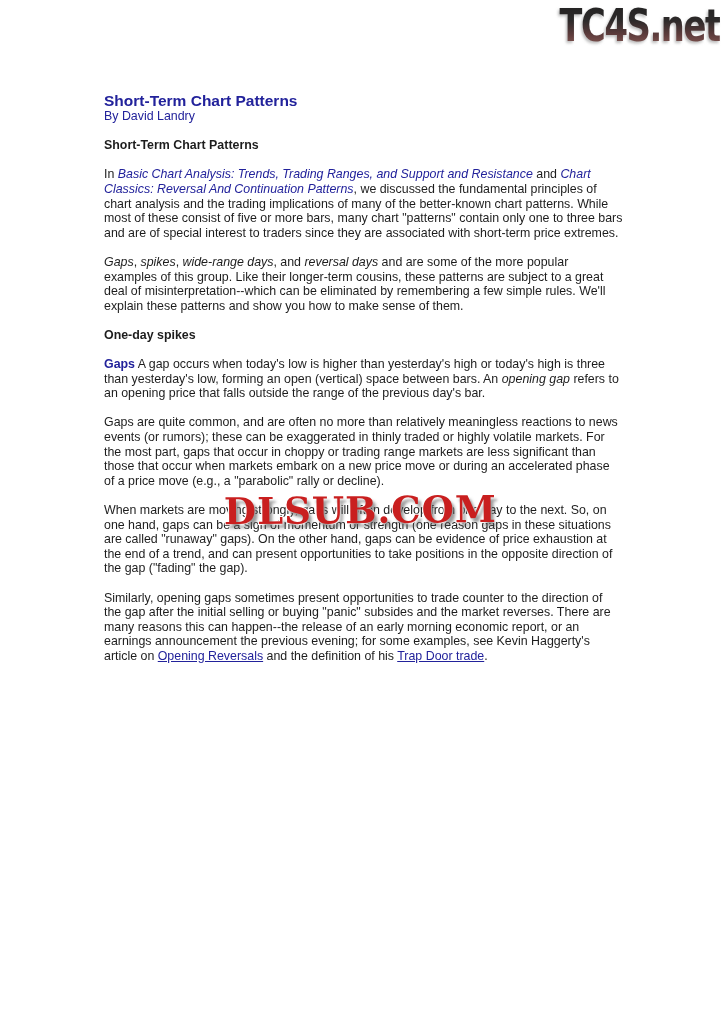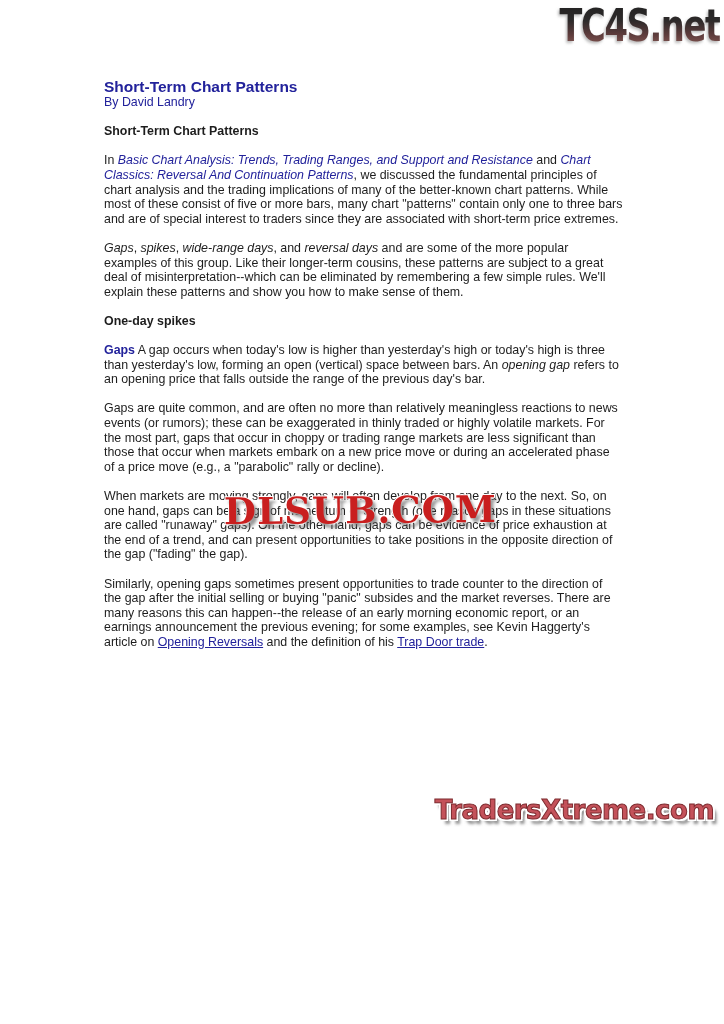--- a/index.html
+++ b/index.html
@@ -17,21 +17,21 @@
     background:linear-gradient(180deg,#222222 0%,#2d2a2a 40%,#5f3d3d 72%,#8a5a55 100%);
     -webkit-background-clip:text;background-clip:text;color:transparent;
     filter:drop-shadow(-2px 2px 1.5px rgba(130,130,130,.55));
   }
   @supports not (-webkit-background-clip:text){
     .tc4s{background:none;color:#3b2f2f;}
   }
 
   
   .article{
-    position:absolute;left:104px;top:78px;width:519px;
+    position:absolute;left:104px;top:92px;width:519px;
     font-size:12.4px;line-height:14.6px;color:#1d1d1d;
   }
   .title{color:#22229B;font-weight:bold;font-size:15.5px;line-height:17px;margin:0;}
   .byline{
     color:#22229B;display:inline-block;
     margin:0 0 14.6px 0;cursor:pointer;
   }
   .h-black{font-weight:bold;margin:0 0 14.6px 0;}
   .article p{margin:0 0 14.6px 0;}
 
@@ -82,15 +82,14 @@
     <div class="h-black">One-day spikes</div>
 
     <p><span class="seg-blue-bold">Gaps</span><span> A gap occurs when today's low is higher than yesterday's high or today's high is three than yesterday's low, forming an open (vertical) space between bars. An </span><span class="seg-italic">opening gap</span><span> refers to an opening price that falls outside the range of the previous day's bar.</span></p>
     <p><span>Gaps are quite common, and are often no more than relatively meaningless reactions to news events (or rumors); these can be exaggerated in thinly traded or highly volatile markets. For the most part, gaps that occur in choppy or trading range markets are less significant than those that occur when markets embark on a new price move or during an accelerated phase of a price move (e.g., a "parabolic" rally or decline).</span></p>
     <p><span>When markets are moving strongly, gaps will often develop from one day to the next. So, on one hand, gaps can be a sign of momentum or strength (one reason gaps in these situations are called "runaway" gaps). On the other hand, gaps can be evidence of price exhaustion at the end of a trend, and can present opportunities to take positions in the opposite direction of the gap ("fading" the gap).</span></p>
     <p><span>Similarly, opening gaps sometimes present opportunities to trade counter to the direction of the gap after the initial selling or buying "panic" subsides and the market reverses. There are many reasons this can happen--the release of an early morning economic report, or an earnings announcement the previous evening; for some examples, see Kevin Haggerty's article on </span><span class="seg-link">Opening Reversals</span><span> and the definition of his </span><span class="seg-link">Trap Door trade</span><span>.</span></p>
   </div>
 
   <div class="dlsub">DLSUB.COM</div>
 
-  <div class="tx">TradersXtreme.com</div>
 
 </div>
 
 </body></html>

